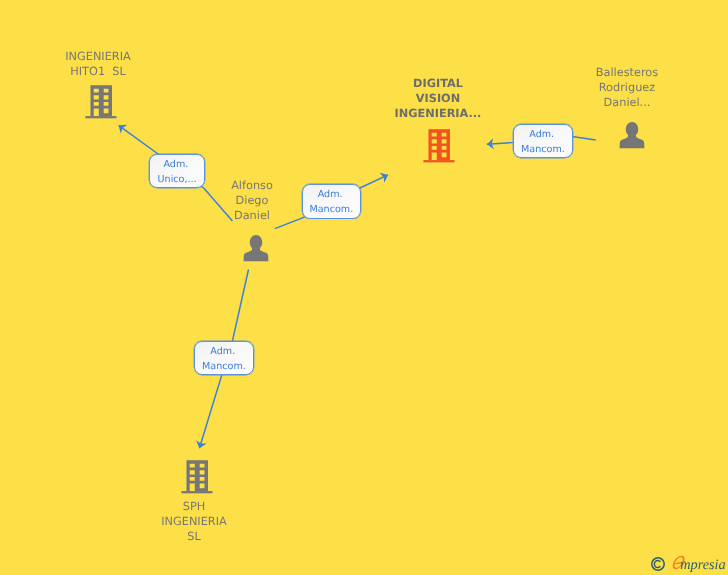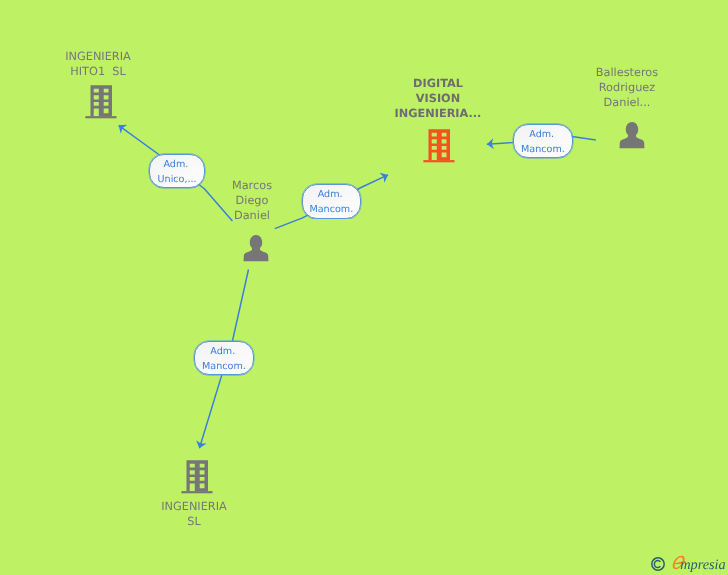--- a/index.html
+++ b/index.html
@@ -1,29 +1,29 @@
 <!DOCTYPE html>
 <html><head>
 <meta charset="utf-8">
 <title>Empresia relationship graph</title>
 <style>
   html,body{margin:0;padding:0;background:#fff;}
   body{width:728px;height:575px;overflow:hidden;
        font-family:"DejaVu Sans",sans-serif;}
-  #stage{position:relative;width:728px;height:575px;background:#bef264;
+  #stage{position:relative;width:728px;height:575px;background:#fde047;
          -webkit-font-smoothing:antialiased;text-rendering:geometricPrecision;}
   .nlabel,.rbox{will-change:transform;backface-visibility:hidden;}
   svg.layer{position:absolute;left:0;top:0;width:728px;height:575px;}
   .nlabel{position:absolute;text-align:center;color:#767676;font-size:11.3px;
           line-height:14.8px;font-size:11.3px;}
   .nlabel .ln{white-space:pre;}
   .nlabel .ln{display:block;}
   .nlabel.bold{color:#6d6d6d;font-weight:bold;font-size:11.3px;line-height:15.1px;}
   .ricon{position:absolute;display:block;}
-  .rbox{position:absolute;box-sizing:border-box;border:1px solid #5b94de;border-radius:15px;box-shadow:0 0 0 0.4px #5b94de;
+  .rbox{position:absolute;box-sizing:border-box;border:1px solid #5b94de;border-radius:8px;box-shadow:0 0 0 0.4px #5b94de;
         background:linear-gradient(150deg,#f2f2f2 0%,#f8f8f8 45%,#fdfdfd 100%);
         color:#3a7fdb;font-size:9.6px;line-height:15.2px;
         text-align:center;white-space:pre;display:flex;flex-direction:column;
         align-items:center;justify-content:center;}
   .rbox .l1{display:block;position:relative;left:-1.2px;top:0.9px;}
   .rbox .l2{display:block;position:relative;top:0.9px;}
   .wm{position:absolute;will-change:transform;backface-visibility:hidden;}
 </style>
 </head>
 <body>
@@ -69,21 +69,21 @@
       <path d="M6.5,2.2 h21.5 v31.0 h-21.5 z
                M9.7,5.8 h5.1 v3.7 h-5.1 z M19.7,5.8 h4.8 v3.7 h-4.8 z
                M9.7,12.2 h5.1 v4.4 h-5.1 z M19.7,12.2 h4.8 v4.4 h-4.8 z
                M9.7,19.0 h5.1 v3.8 h-5.1 z M19.7,19.0 h4.8 v3.8 h-4.8 z
                M9.7,25.6 h5.1 v7.6 h-5.1 z M19.7,25.6 h4.8 v4.6 h-4.8 z" fill-rule="evenodd"></path>
       <rect x="1.4" y="33.1" width="31.1" height="2.2"></rect>
     </g>
   </svg>
 
   <div class="nlabel" style="left:181.5px;top:179.2px;width:140px;">
-    <span class="ln">Marcos</span>
+    <span class="ln">Alfonso</span>
     <span class="ln">Diego</span>
     <span class="ln">Daniel</span>
   </div>
   <svg class="ricon" style="left:242px;top:234px;" width="28" height="29" viewBox="0 0 28 29">
     <path fill="#767676" d="M14.15,1.1
       C17.55,1.1 20.2,4.3 20.2,8.3
       C20.2,11.1 19.4,13.2 18.05,13.85
       C17.9,14.5 17.95,15.4 18.25,15.9
       C18.9,16.95 21.4,17.6 23.4,18.5
       C25.15,19.3 25.9,20.1 26.1,21.3
@@ -123,20 +123,21 @@
     <g fill="#767676">
       <path d="M6.5,2.2 h21.5 v31.0 h-21.5 z
                M9.7,5.8 h5.1 v3.7 h-5.1 z M19.7,5.8 h4.8 v3.7 h-4.8 z
                M9.7,12.2 h5.1 v4.4 h-5.1 z M19.7,12.2 h4.8 v4.4 h-4.8 z
                M9.7,19.0 h5.1 v3.8 h-5.1 z M19.7,19.0 h4.8 v3.8 h-4.8 z
                M9.7,25.6 h5.1 v7.6 h-5.1 z M19.7,25.6 h4.8 v4.6 h-4.8 z" fill-rule="evenodd"></path>
       <rect x="1.4" y="33.1" width="31.1" height="2.2"></rect>
     </g>
   </svg>
   <div class="nlabel" style="left:124px;top:499.8px;width:140px;">
+    <span class="ln">SPH</span>
     <span class="ln">INGENIERIA</span>
     <span class="ln">SL</span>
   </div>
 
   <div class="rbox" style="left:148.7px;top:154.4px;width:56.2px;height:33.8px;">
     <span class="l1">Adm.</span>
     <span class="l2">Unico,...</span>
   </div>
   <div class="rbox" style="left:302.0px;top:183.6px;width:58.7px;height:34.6px;">
     <span class="l1">Adm.</span>

